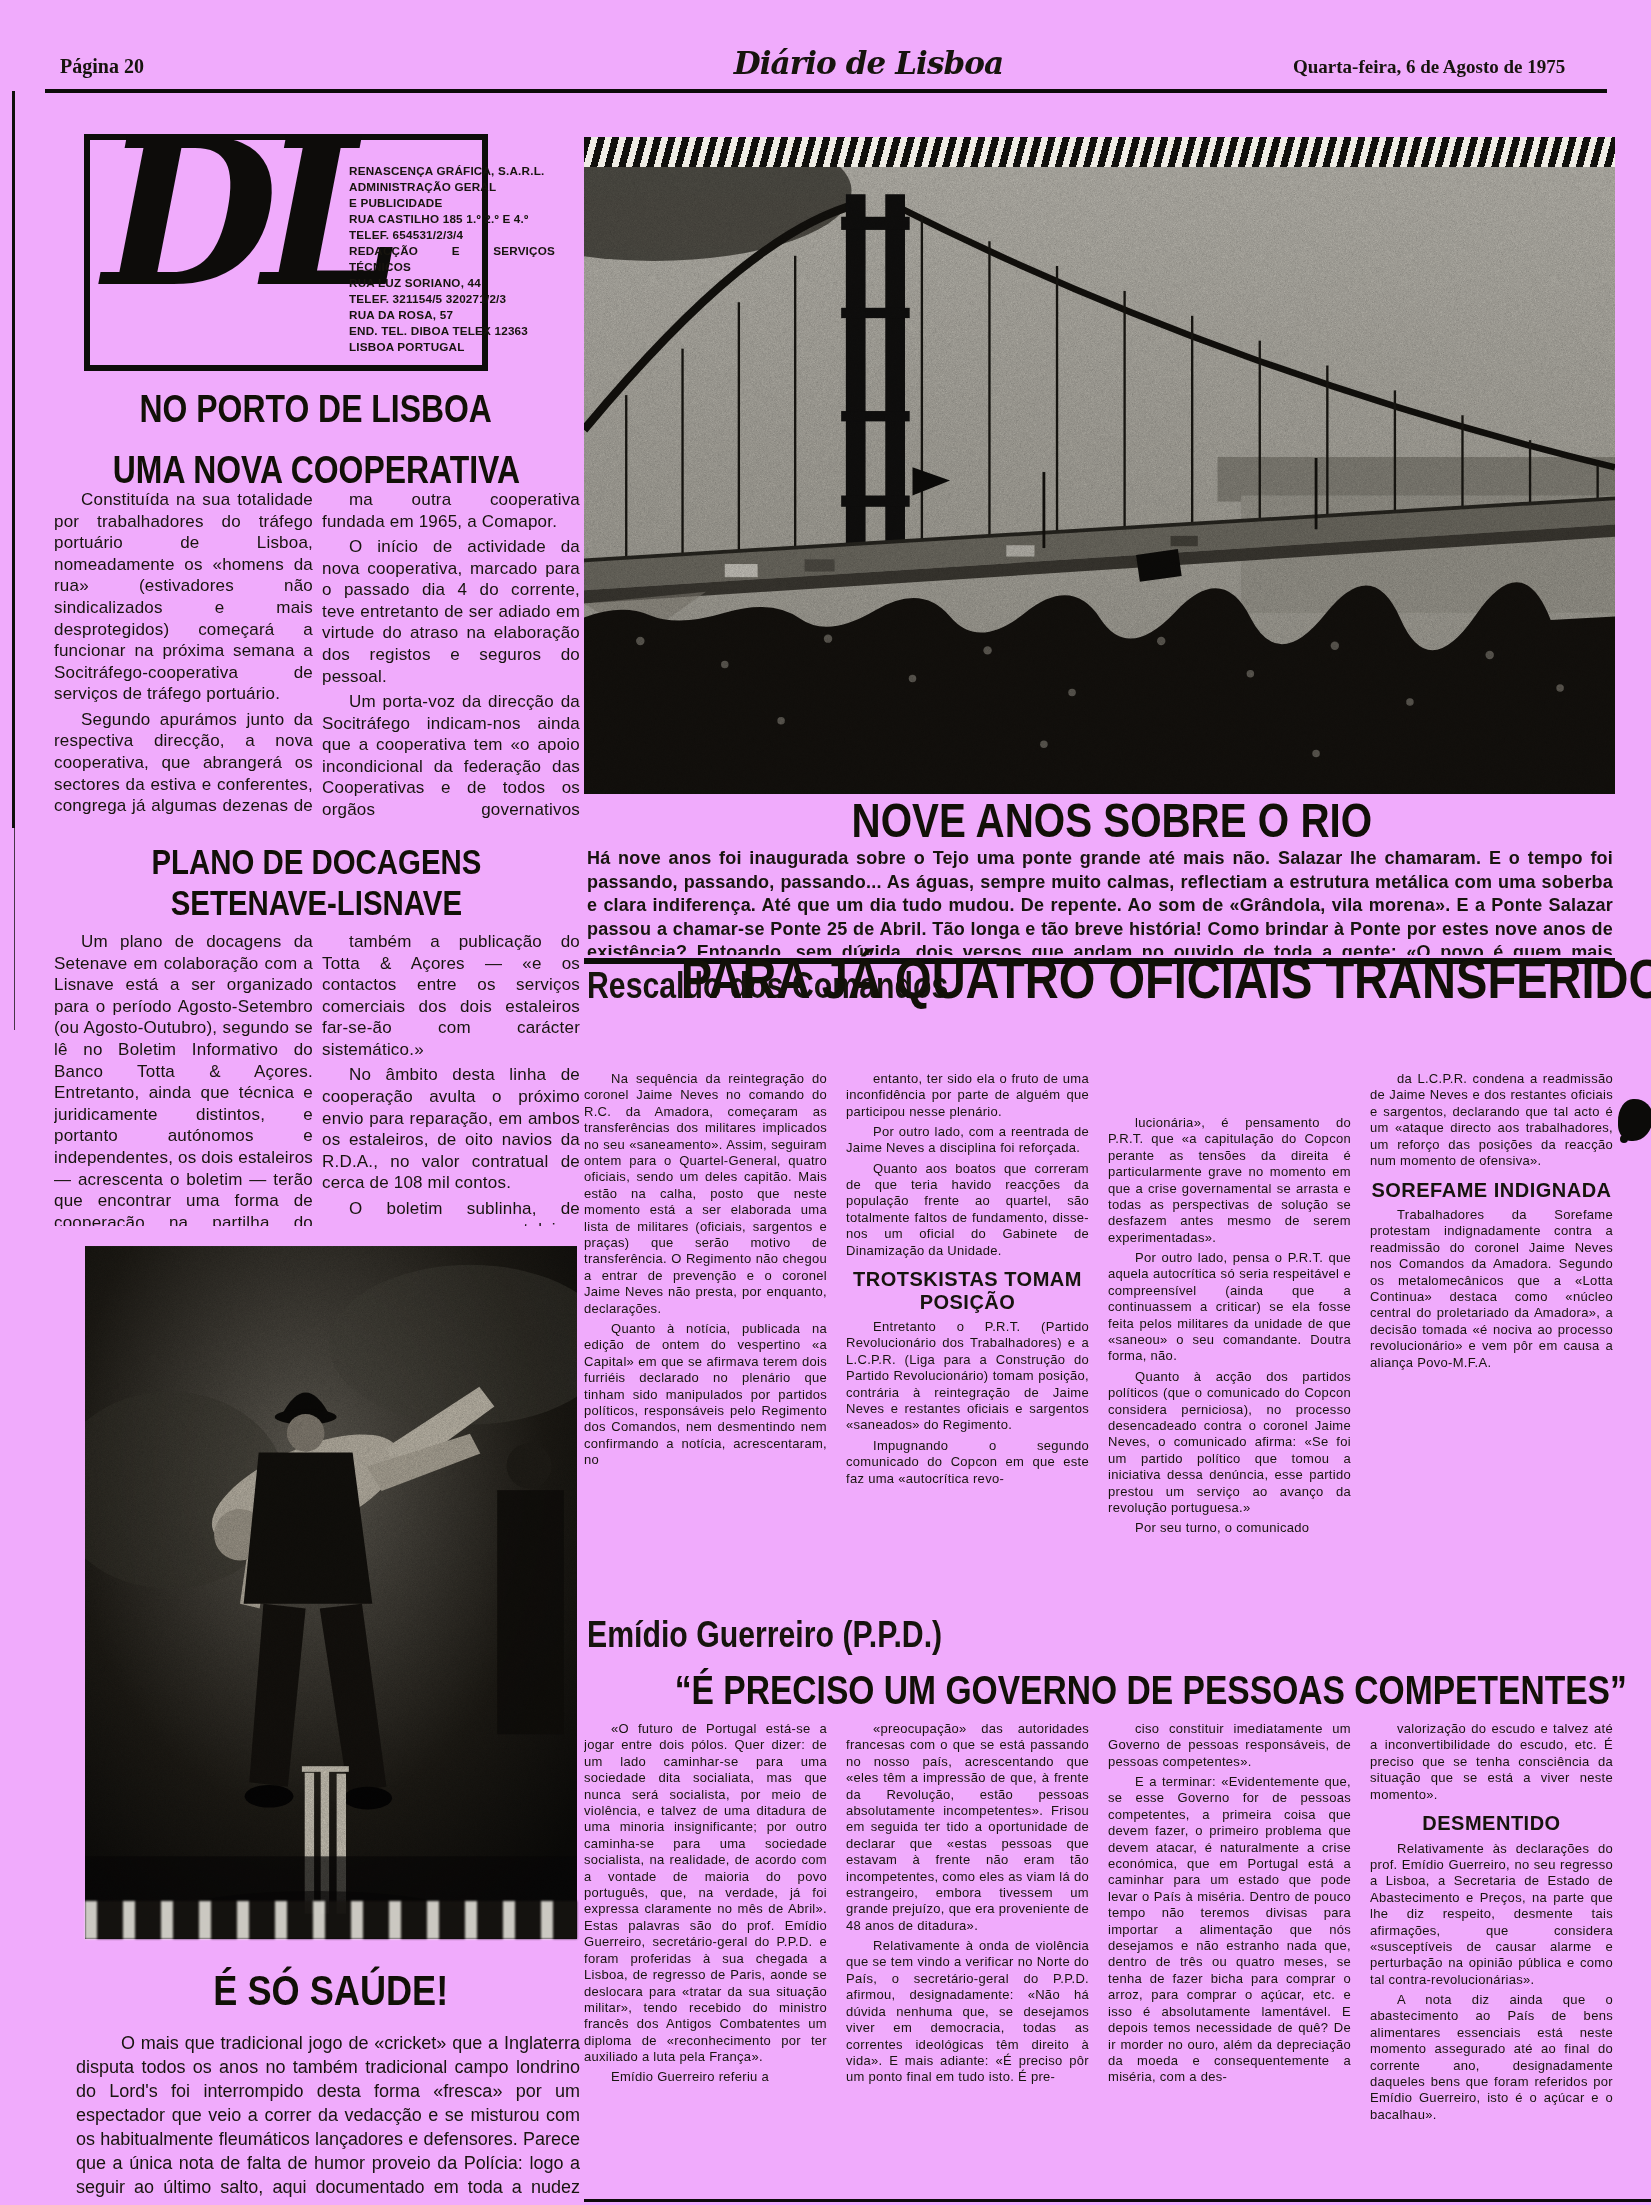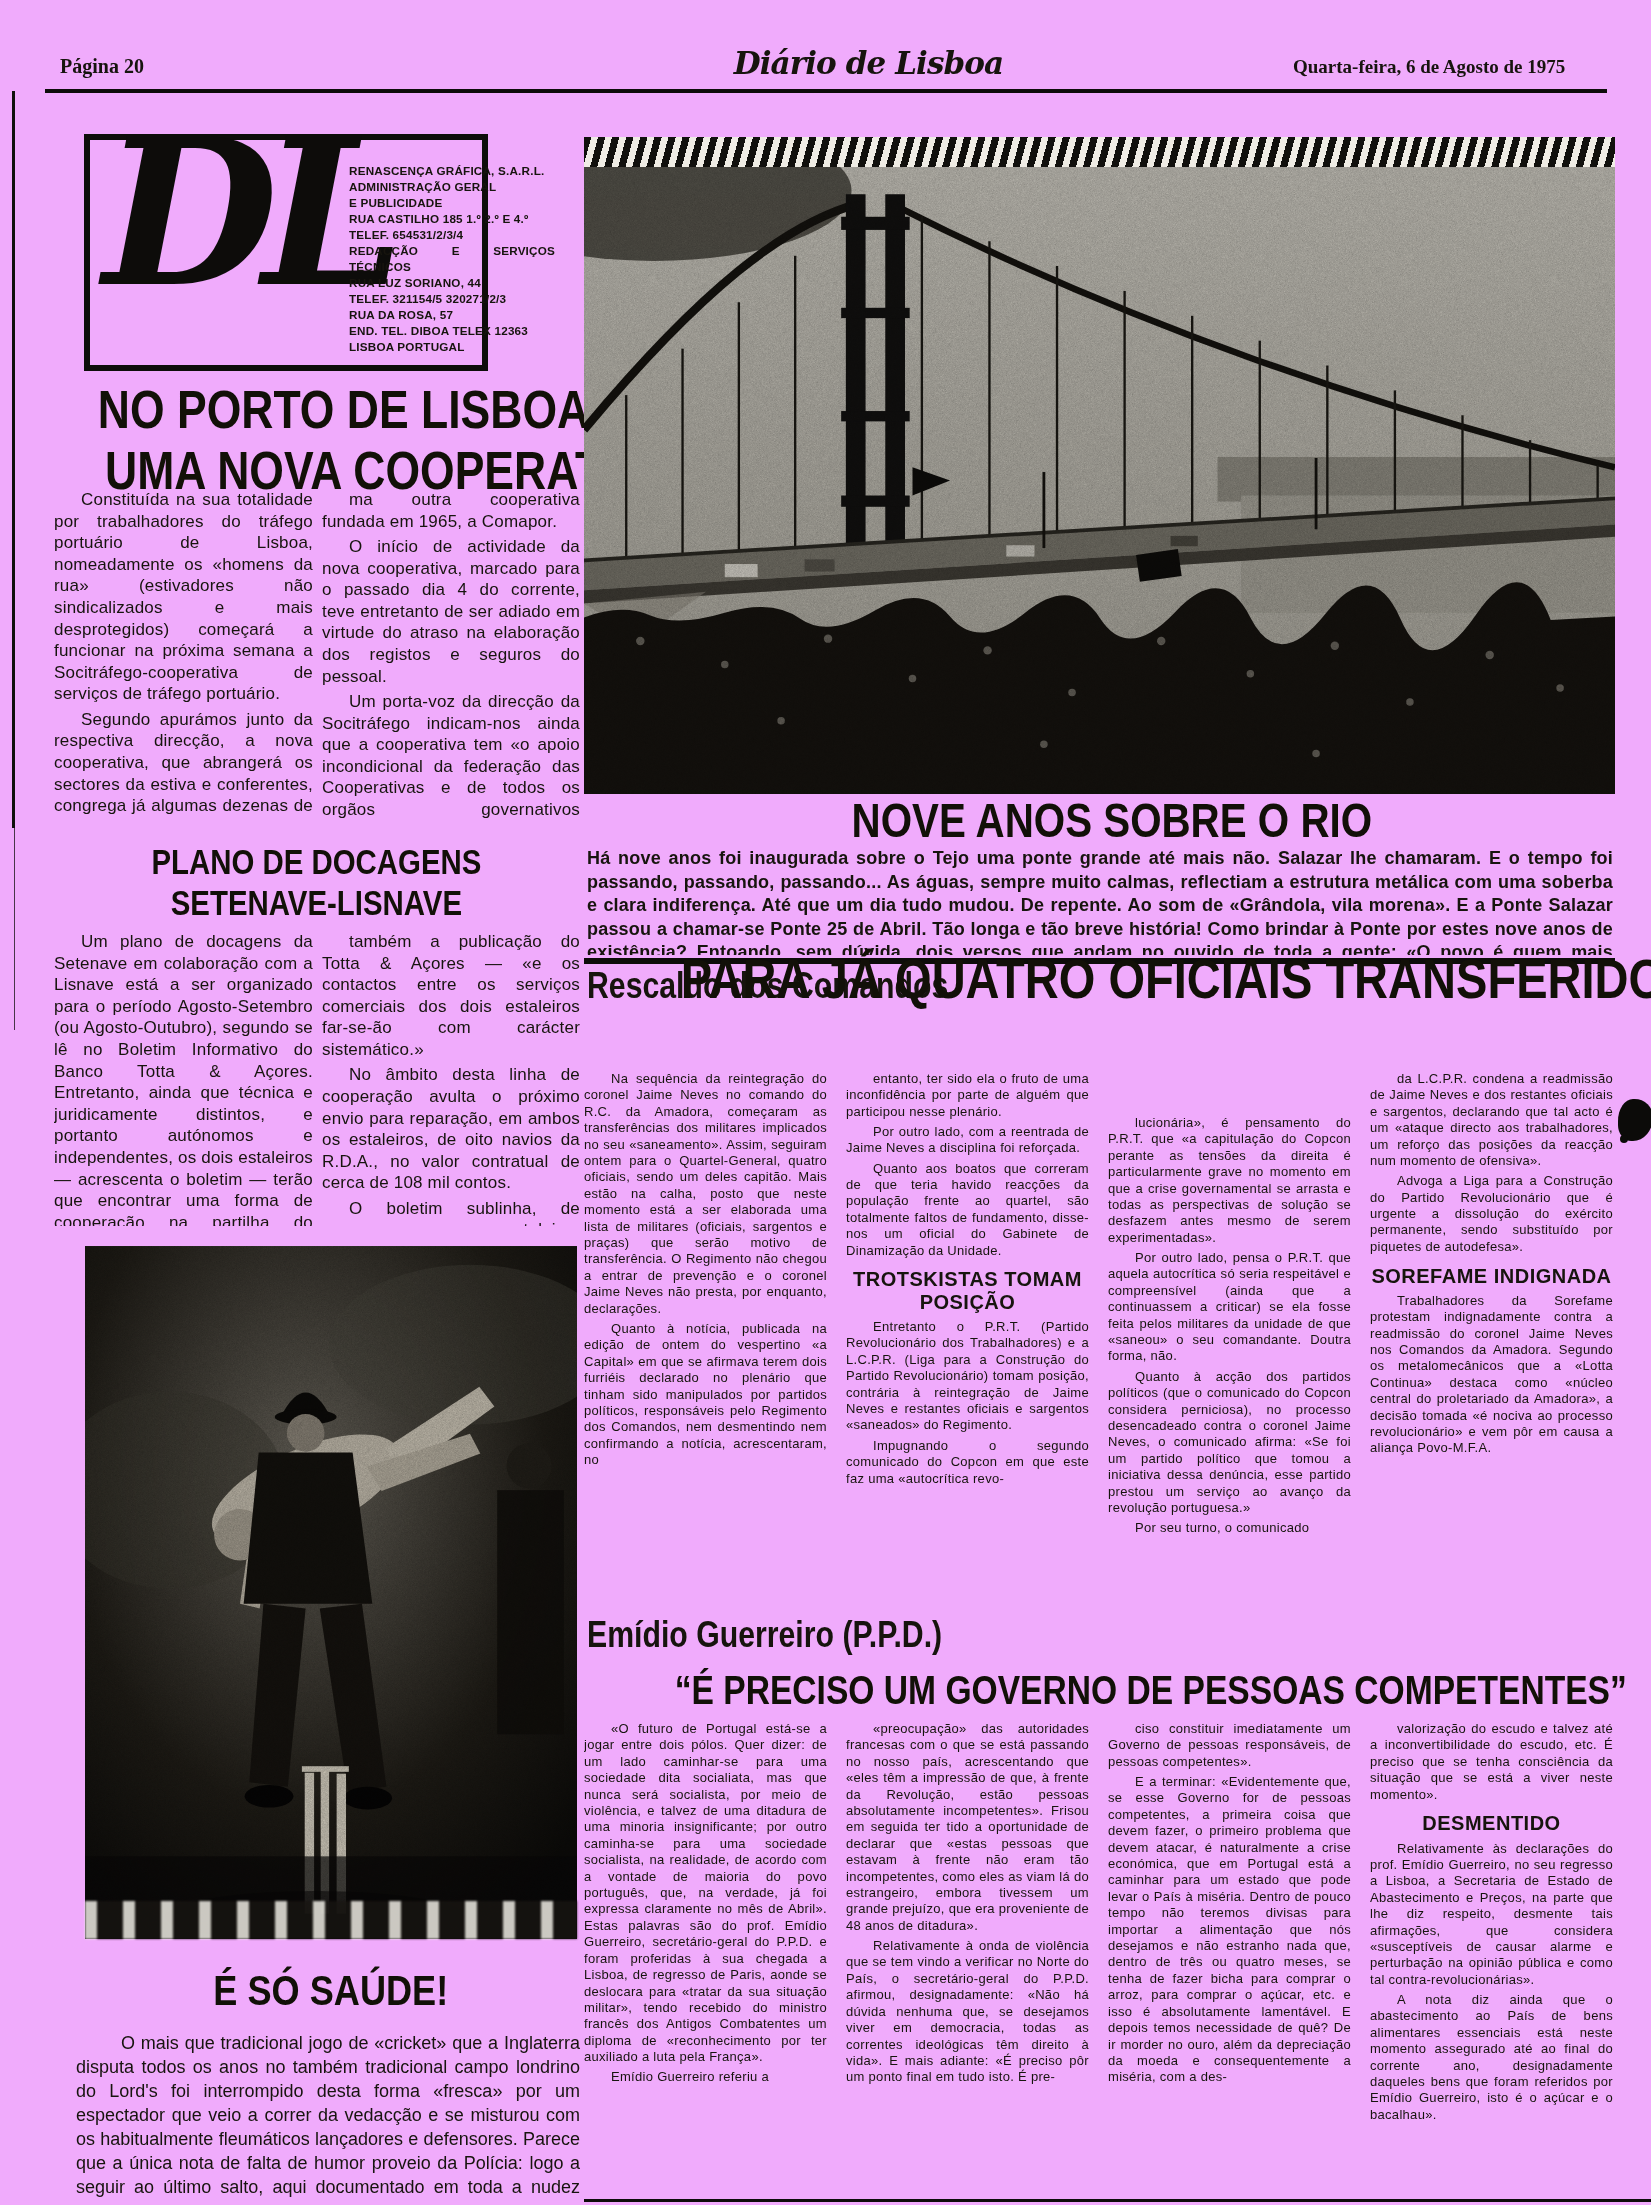--- a/index.html
+++ b/index.html
@@ -23,21 +23,21 @@
   .mbox-dl{position:absolute;left:13px;top:-28px;
            font:bold italic 202px/202px "DejaVu Serif",serif;letter-spacing:-16px;color:#0d0c0a;}
   .mbox-info{position:absolute;left:259px;top:22.5px;width:206px;
              font:bold 11.7px/16px "Liberation Sans",sans-serif;letter-spacing:0.2px;
              text-transform:uppercase;color:#151310;}
 
   
   .hl{font-family:"Liberation Sans",sans-serif;font-weight:800;color:#121008;text-align:center;}
   .cx{display:inline-block;transform:scaleX(.84);transform-origin:center;white-space:nowrap;}
   .cxl{display:inline-block;transform:scaleX(.84);transform-origin:left;white-space:nowrap;}
-  .coop-hl{left:51px;top:379px;width:530px;font-size:53px;line-height:61px;}
+  .coop-hl{left:51px;top:379px;width:530px;font-size:38px;line-height:61px;}
   .doc-hl{left:51px;top:841px;width:530px;font-size:35px;line-height:41px;}
   .nove-hl{left:596px;top:795px;width:1031px;font-size:48px;line-height:51px;}
   .cmd-kicker{left:587px;top:966px;font:800 36px/39px "Liberation Sans",sans-serif;}
   .cmd-hl{left:584px;top:955px;width:1031px;font-size:56px;line-height:47px;}
   .gue-kicker{left:587px;top:1615px;font:800 36px/39px "Liberation Sans",sans-serif;}
   .gue-hl{left:584px;top:1668px;width:1031px;font-size:40px;line-height:45px;text-decoration:underline;}
   .saude-hl{left:84px;top:1967px;width:493px;font-size:43px;line-height:47px;}
 
   
   .body-col{font-family:"Liberation Sans",sans-serif;text-align:justify;color:#17140e;
@@ -236,21 +236,20 @@
       <p class="col-p">Impugnando o segundo comunicado do Copcon em que este faz uma «autocrítica revo-</p>
     </div>
   <div class="abs body-col sm cmd-c3">
       <p class="col-p">lucionária», é pensamento do P.R.T. que «a capitulação do Copcon perante as tensões da direita é particularmente grave no momento em que a crise governamental se arrasta e todas as perspectivas de solução se desfazem antes mesmo de serem experimentadas».</p>
       <p class="col-p">Por outro lado, pensa o P.R.T. que aquela autocrítica só seria respeitável e compreensível (ainda que a continuassem a criticar) se ela fosse feita pelos militares da unidade de que «saneou» o seu comandante. Doutra forma, não.</p>
       <p class="col-p">Quanto à acção dos partidos políticos (que o comunicado do Copcon considera perniciosa), no processo desencadeado contra o coronel Jaime Neves, o comunicado afirma: «Se foi um partido político que tomou a iniciativa dessa denúncia, esse partido prestou um serviço ao avanço da revolução portuguesa.»</p>
       <p class="col-p">Por seu turno, o comunicado</p>
     </div>
   <div class="abs body-col sm cmd-c4">
       <p class="col-p">da L.C.P.R. condena a readmissão de Jaime Neves e dos restantes oficiais e sargentos, declarando que tal acto é um «ataque directo aos trabalhadores, um reforço das posições da reacção num momento de ofensiva».</p>
-      <p class="col-p">Advoga a Liga para a Construção do Partido Revolucionário que é urgente a dissolução do exército permanente, sendo substituído por piquetes de autodefesa».</p>
       <h3 class="col-sub">SOREFAME INDIGNADA</h3>
       <p class="col-p">Trabalhadores da Sorefame protestam indignadamente contra a readmissão do coronel Jaime Neves nos Comandos da Amadora. Segundo os metalomecânicos que a «Lotta Continua» destaca como «núcleo central do proletariado da Amadora», a decisão tomada «é nociva ao processo revolucionário» e vem pôr em causa a aliança Povo-M.F.A.</p>
     </div>
 
   <div class="abs gue-kicker">
     <span class="cxl">Emídio Guerreiro (P.P.D.)</span>
   </div>
   <div class="abs hl gue-hl">
     <span class="cx">“É PRECISO UM GOVERNO DE PESSOAS COMPETENTES”</span>
   </div>

